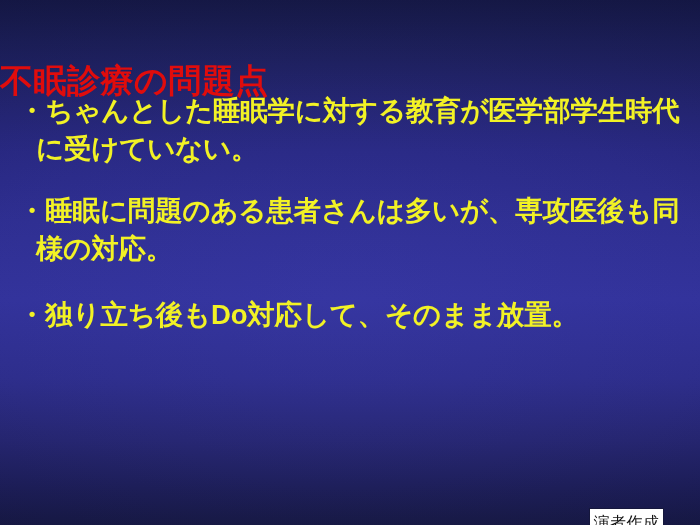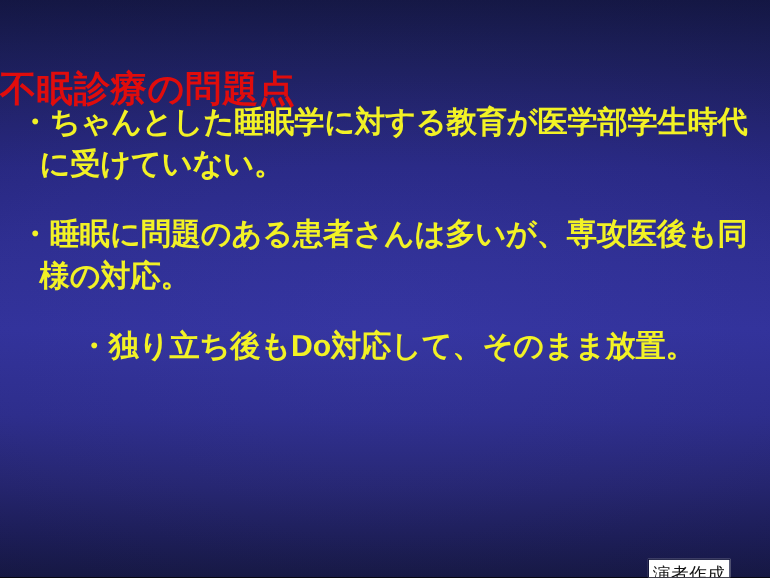--- a/index.html
+++ b/index.html
@@ -74,22 +74,22 @@
     display: inline;
   }
   
   .bullet {
     padding-left: 18px;
     text-indent: -18px;
   }
 
   #b1 { margin-bottom: 26px; }
   #b2 { margin-bottom: 26px; }
-  #b3 { margin-bottom: 26px; }
-  #b4 { margin-bottom: 16px; text-align: center; }
+  #b3 { margin-bottom: 26px; font-family: Liberation Mono, monospace; }
+  #b4 { margin-bottom: 16px; }
 
   #credit-box {
     position: absolute;
     left: 589px;
     top: 508px;
     width: 75px;
     height: 29px;
     background: #ffffff;
     border: 1px solid #15173c;
     box-sizing: border-box;

